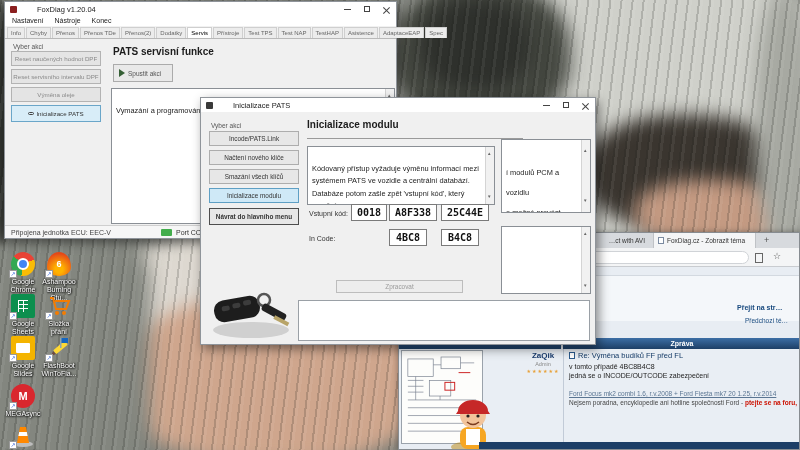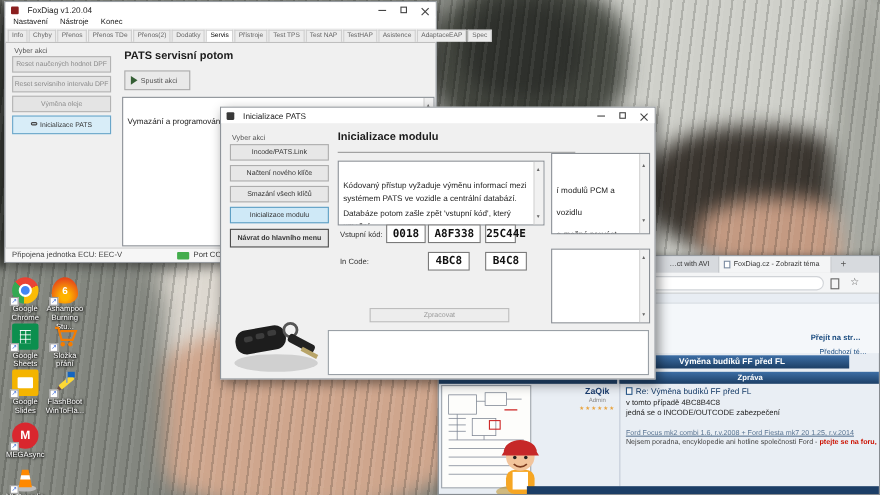--- a/index.html
+++ b/index.html
@@ -6,21 +6,21 @@
   html,body{width:800px;height:450px;overflow:hidden}
   body{font-family:"Liberation Sans",sans-serif;background:#7d807a;position:relative}
   .abs{position:absolute}
   
   .photo{position:absolute;inset:0;overflow:hidden;z-index:0}
   .blob{position:absolute;filter:blur(9px);border-radius:45%}
   .knit{position:absolute;inset:0;background:repeating-linear-gradient(97deg,rgba(30,32,28,.18) 0 2px,rgba(255,255,255,.06) 2px 5px,transparent 5px 11px)}
   
   .win{position:absolute;background:#f0f0f0;border:1px solid #8f949a;box-shadow:3px 4px 10px rgba(0,0,0,.45)}
   .tbar{position:absolute;left:0;right:0;top:0;height:14px;background:#fff;display:flex;align-items:center}
-  .tbar .ttl{font-size:7.5px;color:#222;margin-left:8px}
+  .tbar .ttl{font-size:7.5px;color:#222;margin-left:20px}
   .ctls{position:absolute;right:6px;top:0;height:14px;display:flex;align-items:center;gap:13px}
   .ic-min{width:7px;height:1px;background:#444}
   .ic-max{width:6px;height:6px;border:1px solid #444}
   .ic-x{width:7px;height:7px;position:relative}
   .ic-x::before,.ic-x::after{content:"";position:absolute;left:3px;top:0;width:1px;height:9px;background:#444}
   .ic-x::before{transform:rotate(45deg)}.ic-x::after{transform:rotate(-45deg)}
   .appico{width:7px;height:7px;margin-left:5px;background:#8b1f1f;border-radius:1px}
   
   .menu{position:absolute;left:0;top:13px;right:0;height:11px;background:#fff;display:flex;gap:11px;padding-left:7px;align-items:center}
   .menu span{font-size:7px;color:#222}
@@ -191,21 +191,20 @@
   <div class="addr">
     <div class="urlbox">…cz/viewtopic.php?…start=15</div>
     <span class="readerico"></span>
     <span class="starico">☆</span>
   </div>
 
   <div class="abs" style="left:162px;top:42px;width:240px;height:46px;background:#f4f7fa;border-top:1px solid #d3d9e0"></div>
   <div class="flink" style="left:338px;top:71px;font-size:7px">Přejít na str…</div>
   <div class="flink" style="left:346px;top:84px;font-size:6.5px;font-weight:normal">Předchozí té…</div>
 
-  <div class="fbar" style="left:160px;top:90px;width:213px">Výměna budíků FF před FL</div>
   <div class="fbar" style="left:0;top:105px;width:162px;height:11px"></div>
   <div class="fbar" style="left:164px;top:105px;width:238px;height:11px;font-size:7px;line-height:11px">Zpráva</div>
 
   <div class="abs" style="left:0;top:116px;width:402px;height:93px;background:#e9eef4"></div>
   <div class="abs" style="left:164px;top:116px;width:1px;height:93px;background:#c2cbd7"></div>
 
   <div class="abs" style="left:2px;top:117px">
     <svg width="82" height="94" viewBox="0 0 82 94" style="background:#fdfdfb;border:1px solid #9aa2ab">
       <g stroke="#7a8290" stroke-width="0.7" fill="none">
         <rect x="6" y="8" width="26" height="18"></rect>
@@ -282,21 +281,21 @@
     <span class="tab">AdaptaceEAP</span>
     <span class="tab">Spec</span>
   </div>
 
   <div class="abs lab" style="left:8px;top:41px">Vyber akci</div>
   <div class="wbtn" style="top:49px">Reset naučených hodnot DPF</div>
   <div class="wbtn" style="top:67px">Reset servisního intervalu DPF</div>
   <div class="wbtn" style="top:85px">Výměna oleje</div>
   <div class="wbtn sel" style="top:103px;height:17px;line-height:15px"><span class="keyglyph"></span><span>Inicializace PATS</span></div>
 
-  <div class="abs h1" style="left:108px;top:44px">PATS servisní potom</div>
+  <div class="abs h1" style="left:108px;top:44px">PATS servisní funkce</div>
   <div class="runbtn">
     <span class="play"></span>
     <span>Spustit akci</span>
   </div>
   <div class="txtbox" style="left:106px;top:86px;width:284px;height:136px">
     <span>Vymazání a programování kódu klíče zapalování</span>
     <span class="vscroll"></span>
   </div>
 
   <div class="status">
@@ -356,21 +355,21 @@
 e možné provést</span>
     <span class="vscroll"></span>
   </div>
   <div class="txtbox" style="left:300px;top:128px;width:90px;height:68px">
     <span class="vscroll"></span>
   </div>
 
   <div class="abs flab" style="left:108px;top:112px">Vstupní kód:</div>
   <div class="code" style="left:150px;top:106px;width:36px">0018</div>
   <div class="code" style="left:188px;top:106px;width:48px">A8F338</div>
-  <div class="code" style="left:240px;top:106px;width:28px">25C44E</div>
+  <div class="code" style="left:240px;top:106px;width:48px">25C44E</div>
 
   <div class="abs flab" style="left:108px;top:137px">In Code:</div>
   <div class="code" style="left:188px;top:131px;width:38px">4BC8</div>
   <div class="code" style="left:240px;top:131px;width:38px">B4C8</div>
 
   <div class="procbtn">Zpracovat</div>
 
   <div class="whitebox" style="left:97px;top:202px;width:292px;height:41px"></div>
 </div>
 

